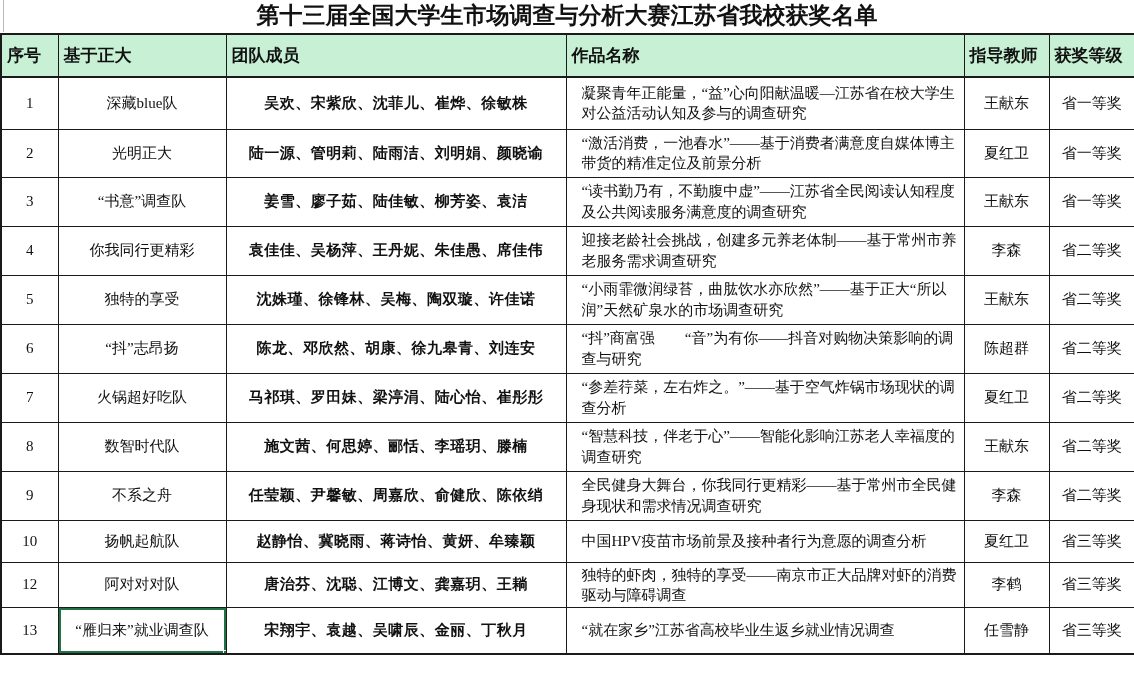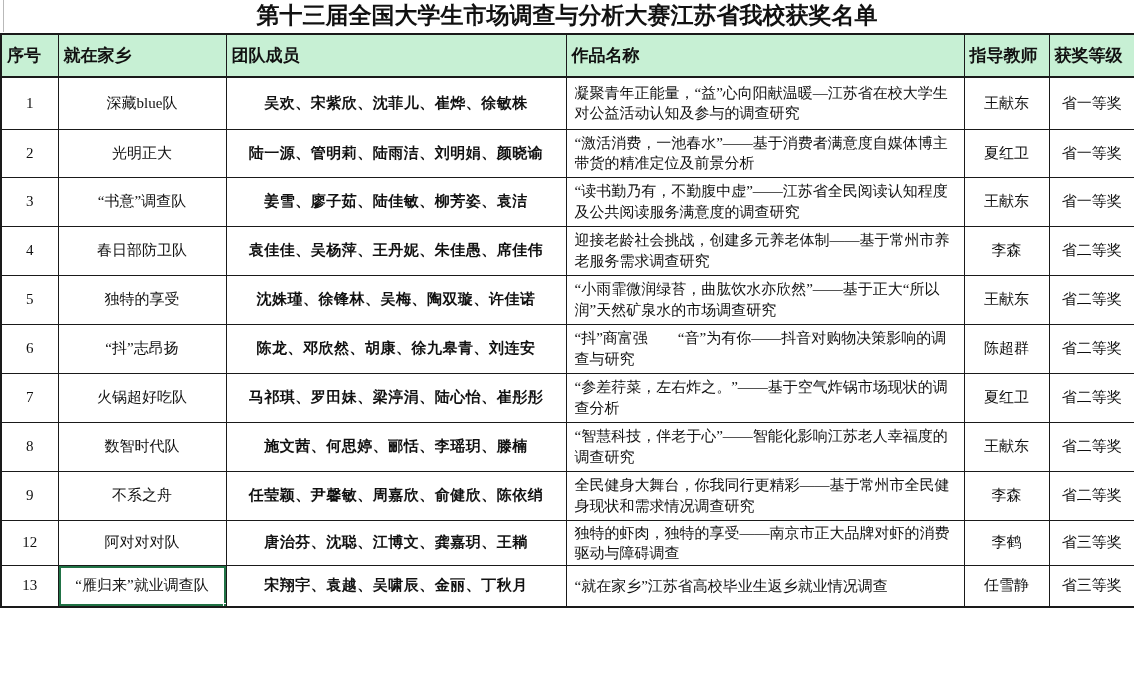--- a/index.html
+++ b/index.html
@@ -36,21 +36,21 @@
   }
   thead th{
     background:var(--header-bg);
     font-weight:bold;font-size:17px;
     height:43px;text-align:left;vertical-align:middle;
     border-top:2px solid var(--border);
     border-bottom:2px solid var(--border);
   }
   tbody td{vertical-align:middle;}
   td.c-no,td.c-team,td.c-members,td.c-advisor,td.c-award{text-align:center;}
-  td.c-work{text-align:left;padding-left:8px;line-height:1.35;}
+  td.c-work{text-align:left;padding-left:15px;line-height:1.35;}
   td.c-members{letter-spacing:.5px;font-weight:bold;}
   tbody tr{height:49px;}
   tbody tr:nth-child(1){height:52px;}
   tbody tr:nth-child(2){height:48px;}
   tbody tr:nth-child(10){height:42px;}
   tbody tr:nth-child(11){height:41px;}
   tbody tr:nth-child(12){height:46px;}
   tbody tr:nth-child(13){height:47px;}
   td.selected{
     position:relative;
@@ -74,21 +74,21 @@
       <col style="width:57px">
       <col style="width:168px">
       <col style="width:340px">
       <col style="width:398px">
       <col style="width:85px">
       <col style="width:86px">
     </colgroup>
     <thead>
       <tr>
         <th>序号</th>
-        <th>就在家乡</th>
+        <th>基于正大</th>
         <th>团队成员</th>
         <th>作品名称</th>
         <th>指导教师</th>
         <th>获奖等级</th>
       </tr>
     </thead>
     <tbody id="table-body">
         <tr>
     <td class="c-no">1</td>
     <td class="c-team">深藏blue队</td>
@@ -108,21 +108,21 @@
         <tr>
     <td class="c-no">3</td>
     <td class="c-team">“书意”调查队</td>
     <td class="c-members">姜雪、廖子茹、陆佳敏、柳芳姿、袁洁</td>
     <td class="c-work">“读书勤乃有，不勤腹中虚”——江苏省全民阅读认知程度及公共阅读服务满意度的调查研究</td>
     <td class="c-advisor">王献东</td>
     <td class="c-award">省一等奖</td>
   </tr>
         <tr>
     <td class="c-no">4</td>
-    <td class="c-team">春日部防卫队</td>
+    <td class="c-team">你我同行更精彩</td>
     <td class="c-members">袁佳佳、吴杨萍、王丹妮、朱佳愚、席佳伟</td>
     <td class="c-work">迎接老龄社会挑战，创建多元养老体制——基于常州市养老服务需求调查研究</td>
     <td class="c-advisor">李森</td>
     <td class="c-award">省二等奖</td>
   </tr>
         <tr>
     <td class="c-no">5</td>
     <td class="c-team">独特的享受</td>
     <td class="c-members">沈姝瑾、徐锋林、吴梅、陶双璇、许佳诺</td>
     <td class="c-work">“小雨霏微润绿苔，曲肱饮水亦欣然”——基于正大“所以润”天然矿泉水的市场调查研究</td>
@@ -155,20 +155,28 @@
   </tr>
         <tr>
     <td class="c-no">9</td>
     <td class="c-team">不系之舟</td>
     <td class="c-members">任莹颖、尹馨敏、周嘉欣、俞健欣、陈依绡</td>
     <td class="c-work">全民健身大舞台，你我同行更精彩——基于常州市全民健身现状和需求情况调查研究</td>
     <td class="c-advisor">李森</td>
     <td class="c-award">省二等奖</td>
   </tr>
         <tr>
+    <td class="c-no">10</td>
+    <td class="c-team">扬帆起航队</td>
+    <td class="c-members">赵静怡、冀晓雨、蒋诗怡、黄妍、牟臻颖</td>
+    <td class="c-work">中国HPV疫苗市场前景及接种者行为意愿的调查分析</td>
+    <td class="c-advisor">夏红卫</td>
+    <td class="c-award">省三等奖</td>
+  </tr>
+        <tr>
     <td class="c-no">12</td>
     <td class="c-team">阿对对对队</td>
     <td class="c-members">唐治芬、沈聪、江博文、龚嘉玥、王耥</td>
     <td class="c-work">独特的虾肉，独特的享受——南京市正大品牌对虾的消费驱动与障碍调查</td>
     <td class="c-advisor">李鹤</td>
     <td class="c-award">省三等奖</td>
   </tr>
         <tr>
     <td class="c-no">13</td>
     <td class="c-team selected">“雁归来”就业调查队<span class="fill-handle"></span></td>

